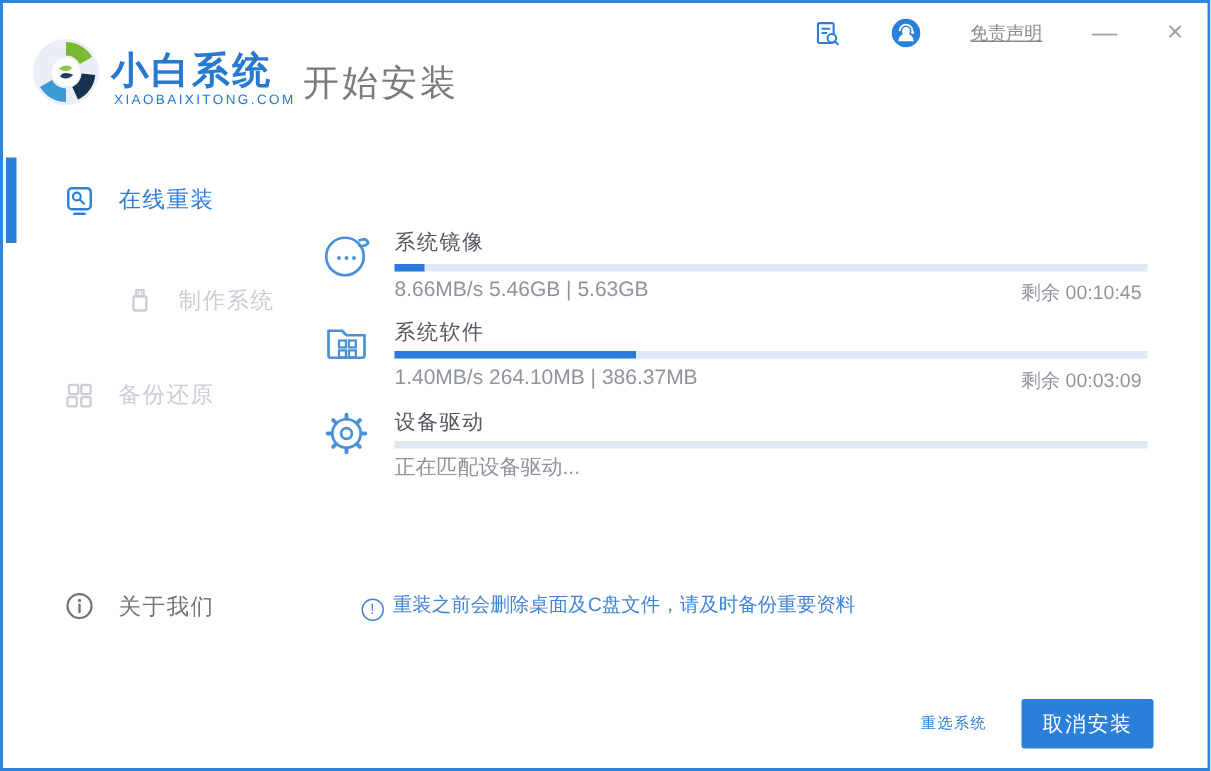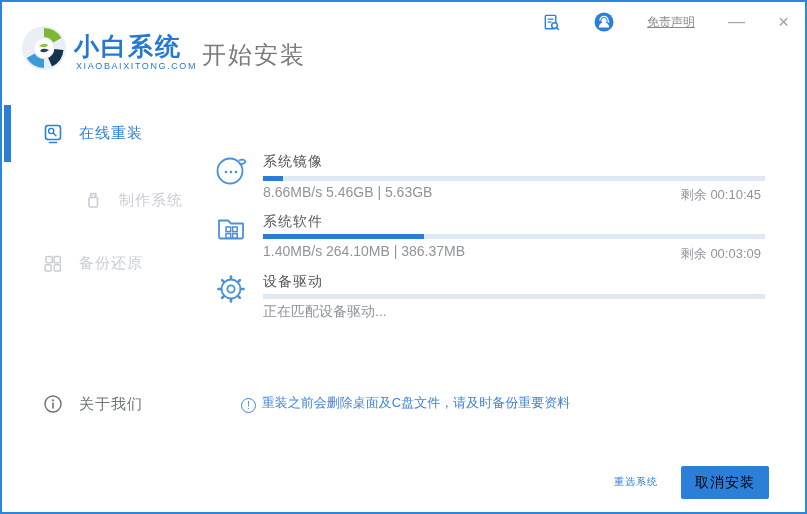--- a/index.html
+++ b/index.html
@@ -38,21 +38,21 @@
   .task-bar{position:absolute;left:261px;width:502px;height:5px;background:var(--bar-track);}
   .task-fill{height:100%;background:var(--bar-fill);}
   .task-detail{position:absolute;left:261px;font-size:14px;color:var(--detail-gray);}
   .task-remaining{position:absolute;right:44px;font-size:13px;color:var(--detail-gray);}
 
   .note{position:absolute;left:0;top:392px;width:807px;text-align:center;font-size:13px;color:var(--warning-text);}
   .excl-icon{display:inline-block;width:15px;height:15px;border:1px solid var(--warning-text);border-radius:50%;font-size:10px;line-height:13px;text-align:center;vertical-align:-2px;margin-right:6px;color:var(--warning-text);}
 
   
   .reselect-btn{position:absolute;right:147px;top:473px;font-size:10px;color:var(--accent);letter-spacing:1px;cursor:pointer;background:none;border:none;}
-  .cancel-btn{position:absolute;right:36px;top:464px;width:88px;height:33px;background:var(--accent);color:#000000;font-size:14px;letter-spacing:1px;border:none;border-radius:2px;cursor:pointer;font-family:Liberation Serif, serif;}
+  .cancel-btn{position:absolute;right:36px;top:464px;width:88px;height:33px;background:var(--accent);color:#ffffff;font-size:14px;letter-spacing:1px;border:none;border-radius:2px;cursor:pointer;font-family:Liberation Serif, serif;}
 
   svg{display:block;}
 </style>
 </head>
 <body>
 
 <div id="window">
 
   <div class="logo-icon">
     <svg viewBox="0 0 48 48" width="48" height="48">

